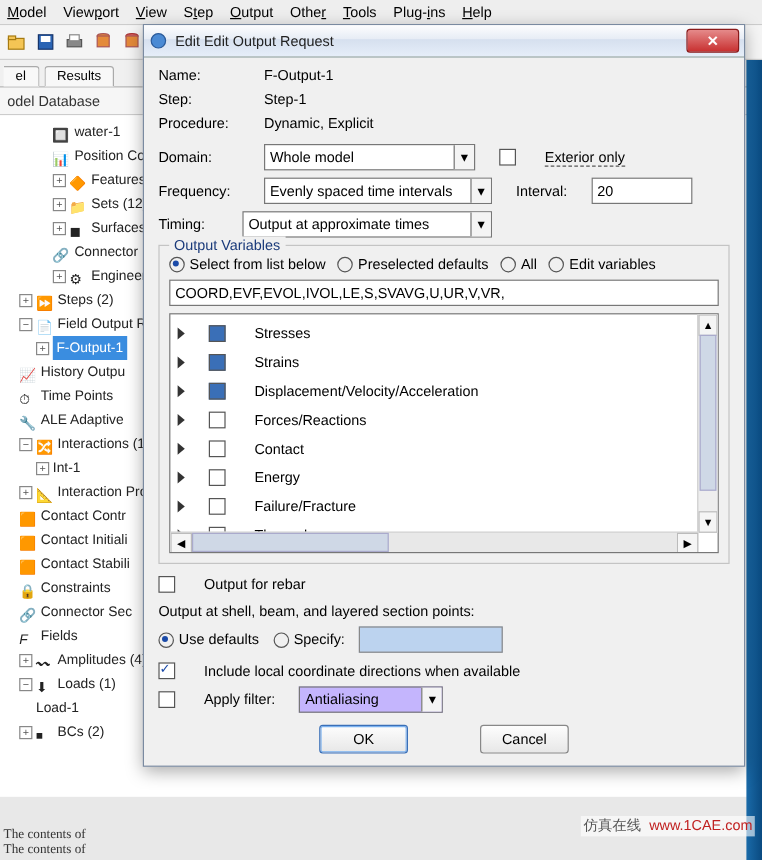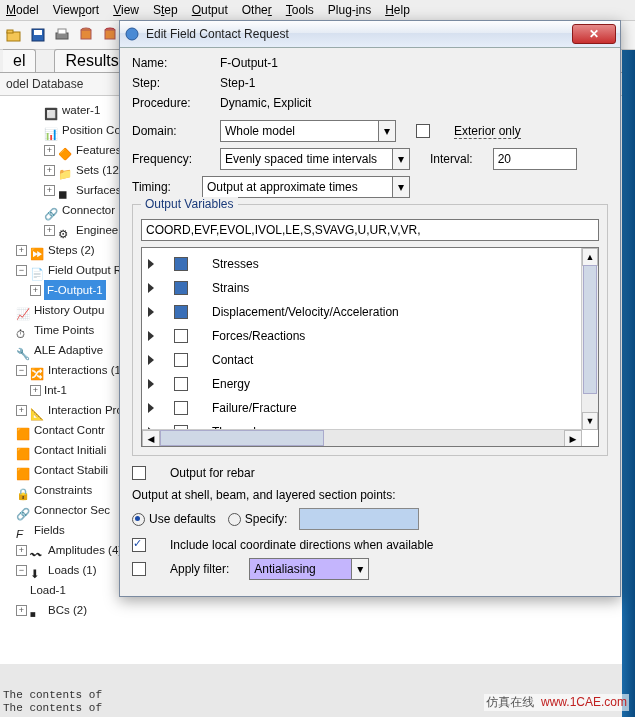--- a/index.html
+++ b/index.html
@@ -1,30 +1,30 @@
 <!DOCTYPE html>
 <html><head>
 <meta charset="utf-8">
 <style>
   html,body{margin:0;padding:0;font-family:"Segoe UI",Tahoma,sans-serif;font-size:12px;color:#000;background:#e8e8e8;width:635px;height:717px;overflow:hidden;position:relative}
   .menubar{height:20px;background:#eee;border-bottom:1px solid #ccc;padding:0 6px;display:flex;gap:14px;align-items:center}
   .menubar span u{text-decoration:underline}
   .toolbar{height:28px;background:#f5f5f5;display:flex;align-items:center;gap:2px;padding:0 3px;border-bottom:1px solid #d0d0d0}
   .tb-btn{width:22px;height:22px;display:flex;align-items:center;justify-content:center}
   .tabs{height:22px;display:flex;align-items:flex-end;padding-left:3px;border-bottom:1px solid #aaa;background:#f0f0f0}
-  .tab{border:1px solid #aaa;border-bottom:none;border-radius:3px 3px 0 0;padding:2px 10px;margin-right:18px;background:#f8f8f8;font-size:16px}
+  .tab{border:1px solid #aaa;border-bottom:none;border-radius:3px 3px 0 0;padding:2px 10px;margin-right:4px;background:#f8f8f8;font-size:11px}
   .tab.cut{border-left:none;border-radius:0 3px 0 0}
   .db-hdr{padding:4px 6px;font-size:12px;color:#333;border-bottom:1px solid #ccc;background:#f6f6f6}
   .tree{padding:4px 2px;font-size:11.5px;line-height:20px;color:#222;background:#fff;height:560px;overflow:hidden}
   .tree .row{display:flex;align-items:center;gap:3px;white-space:nowrap}
   .tree .ind1{padding-left:14px}.tree .ind2{padding-left:28px}.tree .ind3{padding-left:42px}
   .exp{width:9px;height:9px;border:1px solid #888;display:inline-flex;align-items:center;justify-content:center;font-size:9px;line-height:7px;color:#555;background:#fff}
   .ic{width:15px;height:13px;display:inline-block}
   .sel{background:#3a8de0;color:#fff;padding:0 3px}
-  .bottom-text{position:absolute;left:3px;bottom:2px;font-family:Liberation Mono, monospace;font-size:11px;line-height:13px;color:#333}
+  .bottom-text{position:absolute;left:3px;bottom:2px;font-family:Liberation Serif, serif;font-size:11px;line-height:13px;color:#333}
 
   
   .dlg{position:absolute;left:119px;top:20px;width:500px;background:#f0f0f0;border:1px solid #7a8aa0;box-shadow:0 4px 14px rgba(0,0,0,0.35)}
   .titlebar{height:26px;background:linear-gradient(#fdfdfe,#e6ecf5 45%,#d6e0ef 46%,#e6eef9);display:flex;align-items:center;padding:0 4px;border-bottom:1px solid #9aa}
   .titlebar .ico{width:16px;height:16px;margin-right:6px;display:inline-block}
   .titlebar .t{flex:1;color:#222}
   .titlebar .close{width:42px;height:18px;background:linear-gradient(#e58a8a,#c83030);border:1px solid #8a1a1a;border-radius:3px;color:#fff;display:flex;align-items:center;justify-content:center;font-size:12px;font-weight:bold}
   .body{padding:8px 12px 10px}
   .frow{display:flex;align-items:center;margin-bottom:6px;gap:20px}
   .lbl{min-width:68px}
@@ -50,21 +50,21 @@
   .hscroll .thumb{position:absolute;left:0;top:0;bottom:0;width:40%;background:#cfd8e6;border:1px solid #aac}
   .vscroll{position:absolute;right:0;top:0;bottom:16px;width:16px;background:#eee;border-left:1px solid #ccc}
   .vscroll .btn{height:16px;border:1px solid #bbb;background:#f5f5f5;display:flex;align-items:center;justify-content:center;font-size:9px}
   .vscroll .thumb{position:absolute;left:1px;right:1px;top:17px;height:70%;background:#cfd8e6;border:1px solid #aac}
   .sectpts{margin-top:8px}
   .blue-field{background:#bcd3ef;border:1px solid #888;height:20px;display:inline-block}
   .btnbar{display:flex;justify-content:center;gap:60px;margin-top:10px}
   .winbtn{min-width:72px;height:22px;border:1px solid #888;background:linear-gradient(#fdfdfd,#e7e7e7);border-radius:3px;display:flex;align-items:center;justify-content:center}
   .winbtn.def{border:1px solid #3a6fb7;box-shadow:0 0 0 1px #7ab1ef inset}
   .dash-link{border-bottom:1px dashed #555}
-  .watermark{position:absolute;right:6px;bottom:6px;font-size:12px;color:#c02020;background:rgba(255,255,255,0.6);padding:0 2px}
+  .watermark{position:absolute;right:6px;bottom:20px;font-size:12px;color:#c02020;background:rgba(255,255,255,0.6);padding:0 2px}
   .watermark .g{color:#555}
   .cursor{position:absolute;left:500px;top:16px;font-size:14px;color:#000;transform:rotate(-15deg)}
   .right-edge{position:absolute;right:0;top:50px;bottom:0;width:13px;background:linear-gradient(90deg,#1a6aa8,#0a4a80)}
 </style>
 </head>
 <body>
 
 <div class="menubar">
   <span><u>M</u>odel</span>
   <span>View<u>p</u>ort</span>
@@ -240,21 +240,21 @@
   <div>The contents of</div>
     <div>The contents of</div>
 </div>
 <div class="right-edge"></div>
 
 <div class="dlg">
   <div class="titlebar">
     <span class="ico"><svg width="16" height="16">
           <circle cx="8" cy="8" r="6" fill="#4a8ad4" stroke="#2a5a9a"></circle>
         </svg></span>
-    <span class="t">Edit Field Contact Request</span>
+    <span class="t">Edit Edit Output Request</span>
     <span class="close">✕</span>
   </div>
   <div class="body">
     <div class="frow">
         <span class="lbl">Name:</span>
         <span class="val">F-Output-1</span>
       </div>
     <div class="frow">
         <span class="lbl">Step:</span>
         <span class="val">Step-1</span>
@@ -285,20 +285,26 @@
     <div class="frow">
       <span class="lbl" style="min-width:50px">Timing:</span>
       <span class="sel-box" style="width:198px">
           <span>Output at approximate times</span>
           <span class="arrow">▾</span>
         </span>
     </div>
 
     <div class="grp">
       <span class="grp-title">Output Variables</span>
+      <div class="frow" style="gap:10px">
+        <label><span class="radio on"></span><span>Select from list below</span></label>
+        <label><span class="radio"></span><span>Preselected defaults</span></label>
+        <label><span class="radio"></span><span>All</span></label>
+        <label><span class="radio"></span><span>Edit variables</span></label>
+      </div>
       <div class="var-input">COORD,EVF,EVOL,IVOL,LE,S,SVAVG,U,UR,V,VR,</div>
       <div class="var-list">
         <div class="inner" id="varlist">
             <div class="vrow">
               <span class="tri"></span>
               <span class="chk mixed"></span>
               <span>Stresses</span>
             </div>
             <div class="vrow">
               <span class="tri"></span>
@@ -366,18 +372,22 @@
       <span>Include local coordinate directions when available</span>
     </div>
     <div class="frow" style="margin-top:6px">
       <span class="chk"></span>
       <span>Apply filter:</span>
       <span class="sel-box" style="width:110px;background:#c4b5fd">
           <span>Antialiasing</span>
           <span class="arrow">▾</span>
         </span>
     </div>
+    <div class="btnbar">
+      <div class="winbtn def">OK</div>
+      <div class="winbtn">Cancel</div>
+    </div>
   </div>
 </div>
 
 <div class="watermark">
   <span class="g">仿真在线</span>&nbsp;&nbsp;<span>www.1CAE.com</span>
 </div>
 
 </body></html>

